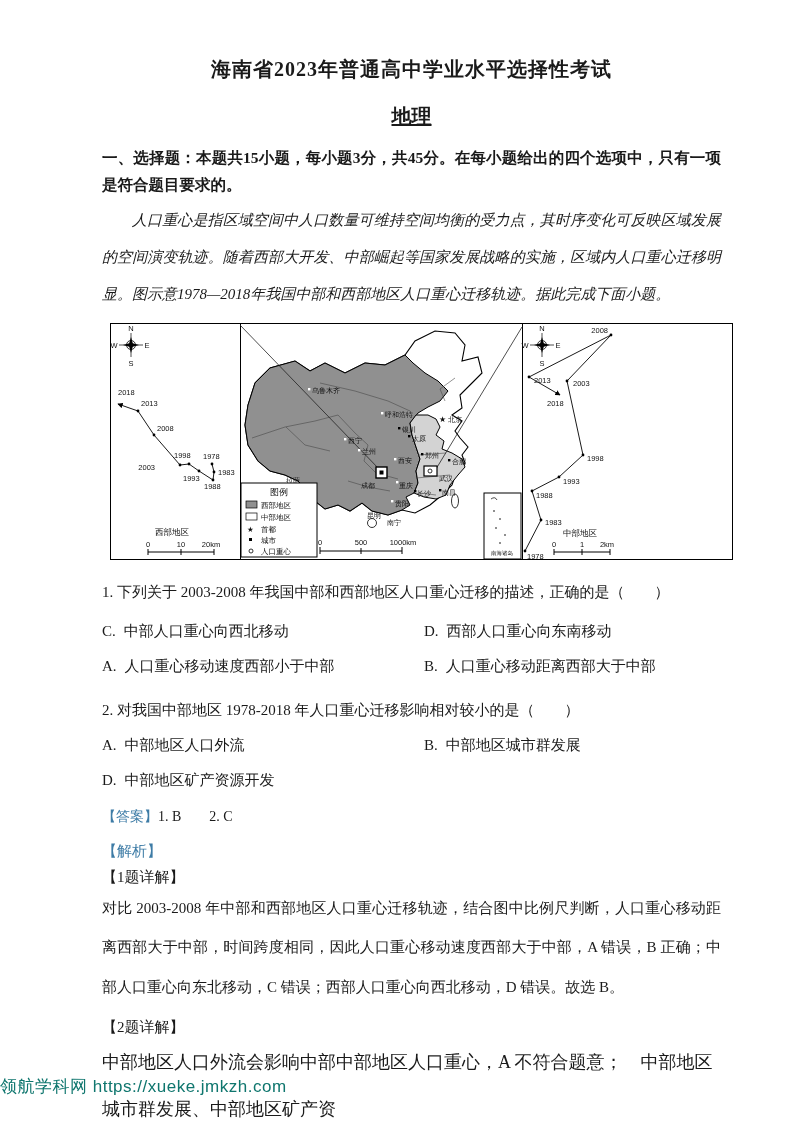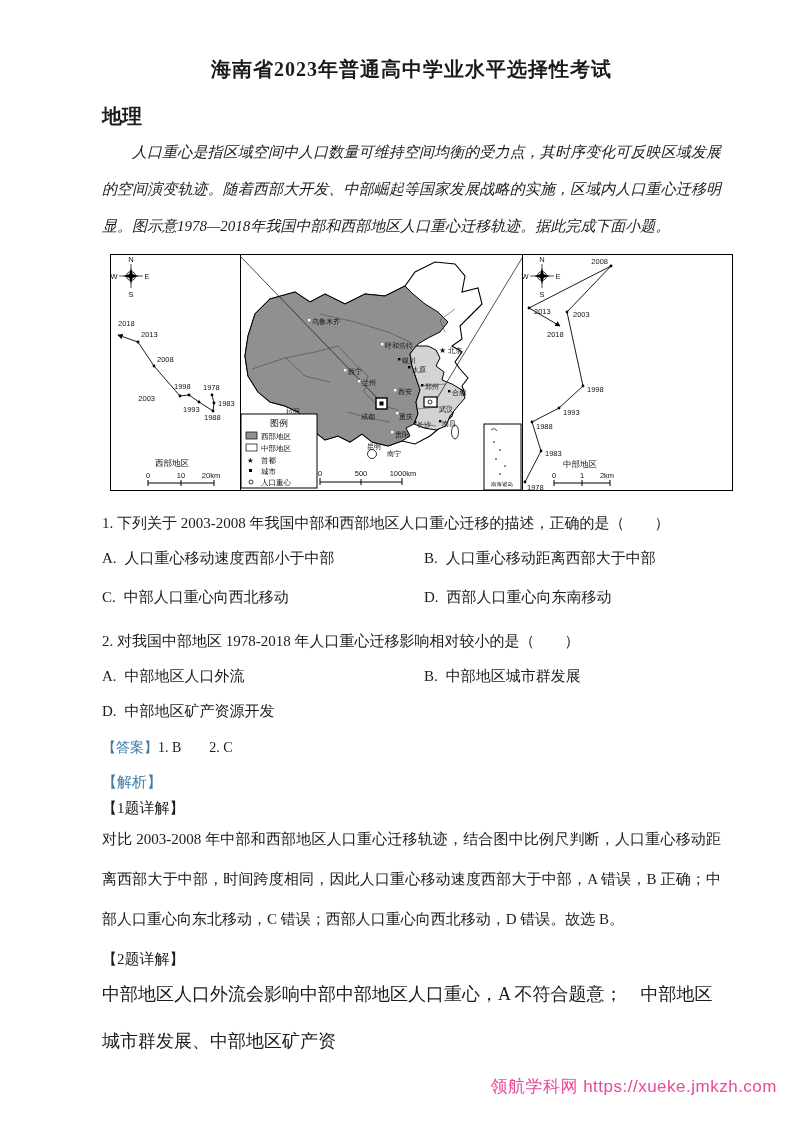--- a/index.html
+++ b/index.html
@@ -1,43 +1,44 @@
 <!DOCTYPE html>
 <html><head>
 <meta charset="utf-8">
 <style>
   html,body{margin:0;padding:0;background:#ffffff;}
   body{width:793px;height:1122px;position:relative;font-family:"Liberation Serif",serif;color:#1a1a1a;overflow:hidden;}
   .page{padding:56px 72px 0 102px;}
   .title{font-size:20px;font-weight:bold;text-align:center;letter-spacing:1px;}
-  .subject{font-size:20px;font-weight:bold;text-align:left;margin-top:20px;}
+  .subject{font-size:20px;font-weight:bold;text-align:center;margin-top:20px;text-decoration:underline;}
   .section-header{font-size:15.5px;font-weight:bold;line-height:1.75;margin-top:14px;text-align:justify;}
   .intro{font-size:15px;line-height:2.45;text-indent:2em;text-align:justify;margin-top:4px;font-style:italic;}
   .figure-wrap{margin:10px 0 0 8px;}
   .fig text{font-family:"Liberation Sans",sans-serif;fill:#111;}
   .qblock{font-size:15px;}
   .qstem{margin-top:18px;}
   .optrow{display:grid;grid-template-columns:322px 1fr;margin-top:16px;}
   .optrow.gap{margin-top:20px;}
   .opt .key{margin-right:8px;}
   .answer-line{margin-top:18px;font-size:14px;}
   .blue{color:#3E7CA6;}
   .analysis-label{margin-top:16px;font-size:15px;}
   .detail-title{margin-top:7px;font-size:15px;}
   .exp{font-size:15px;line-height:2.65;text-align:justify;margin-top:2px;}
   .exp2{font-size:18px;line-height:2.65;margin-top:2px;}
-  .footer{position:absolute;left:0;right:16px;bottom:24px;text-align:right;font-family:"Liberation Sans",sans-serif;font-size:17px;color:#ec4899;letter-spacing:0.5px;}
+  .footer{position:absolute;left:0;right:16px;bottom:24px;text-align:left;font-family:"Liberation Sans",sans-serif;font-size:17px;color:#0f766e;letter-spacing:0.5px;}
 </style>
 </head>
 <body>
 
 <div class="page">
 
   <div class="title">海南省2023年普通高中学业水平选择性考试</div>
   <div class="subject">地理</div>
+  <div class="section-header">一、选择题：本题共15小题，每小题3分，共45分。在每小题给出的四个选项中，只有一项是符合题目要求的。</div>
   <div class="intro">人口重心是指区域空间中人口数量可维持空间均衡的受力点，其时序变化可反映区域发展的空间演变轨迹。随着西部大开发、中部崛起等国家发展战略的实施，区域内人口重心迁移明显。图示意1978—2018年我国中部和西部地区人口重心迁移轨迹。据此完成下面小题。</div>
 
   <div class="figure-wrap">
     <svg class="fig" width="625" height="238" viewBox="0 0 625 238">
 
       <rect x="0.5" y="0.5" width="130" height="236" fill="#fff" stroke="#000"></rect>
       <rect x="130.5" y="0.5" width="282" height="236" fill="#fff" stroke="#000"></rect>
       <rect x="412.5" y="0.5" width="210" height="236" fill="#fff" stroke="#000"></rect>
 
       <g>
@@ -248,27 +249,27 @@
           <line x1="444" y1="226" x2="444" y2="232" stroke="#000"></line>
           <line x1="472" y1="226" x2="472" y2="232" stroke="#000"></line>
           <line x1="500" y1="226" x2="500" y2="232" stroke="#000"></line>
         </g>
       </g>
     </svg>
   </div>
 
   <div class="qblock">
     <div class="qstem"><span>1.</span> <span>下列关于 2003-2008 年我国中部和西部地区人口重心迁移的描述，正确的是（　　）</span></div>
+    <div class="optrow gap">
+      <div class="opt"><span class="key">C.</span><span>中部人口重心向西北移动</span></div>
+      <div class="opt"><span class="key">D.</span><span>西部人口重心向东南移动</span></div>
+    </div>
     <div class="optrow">
       <div class="opt"><span class="key">A.</span><span>人口重心移动速度西部小于中部</span></div>
       <div class="opt"><span class="key">B.</span><span>人口重心移动距离西部大于中部</span></div>
-    </div>
-    <div class="optrow gap">
-      <div class="opt"><span class="key">C.</span><span>中部人口重心向西北移动</span></div>
-      <div class="opt"><span class="key">D.</span><span>西部人口重心向东南移动</span></div>
     </div>
   </div>
 
   <div class="qblock">
     <div class="qstem" style="margin-top:25px;"><span>2.</span> <span>对我国中部地区 1978-2018 年人口重心迁移影响相对较小的是（　　）</span></div>
     <div class="optrow">
       <div class="opt"><span class="key">A.</span><span>中部地区人口外流</span></div>
       <div class="opt"><span class="key">B.</span><span>中部地区城市群发展</span></div>
     </div>
     <div class="optrow">

